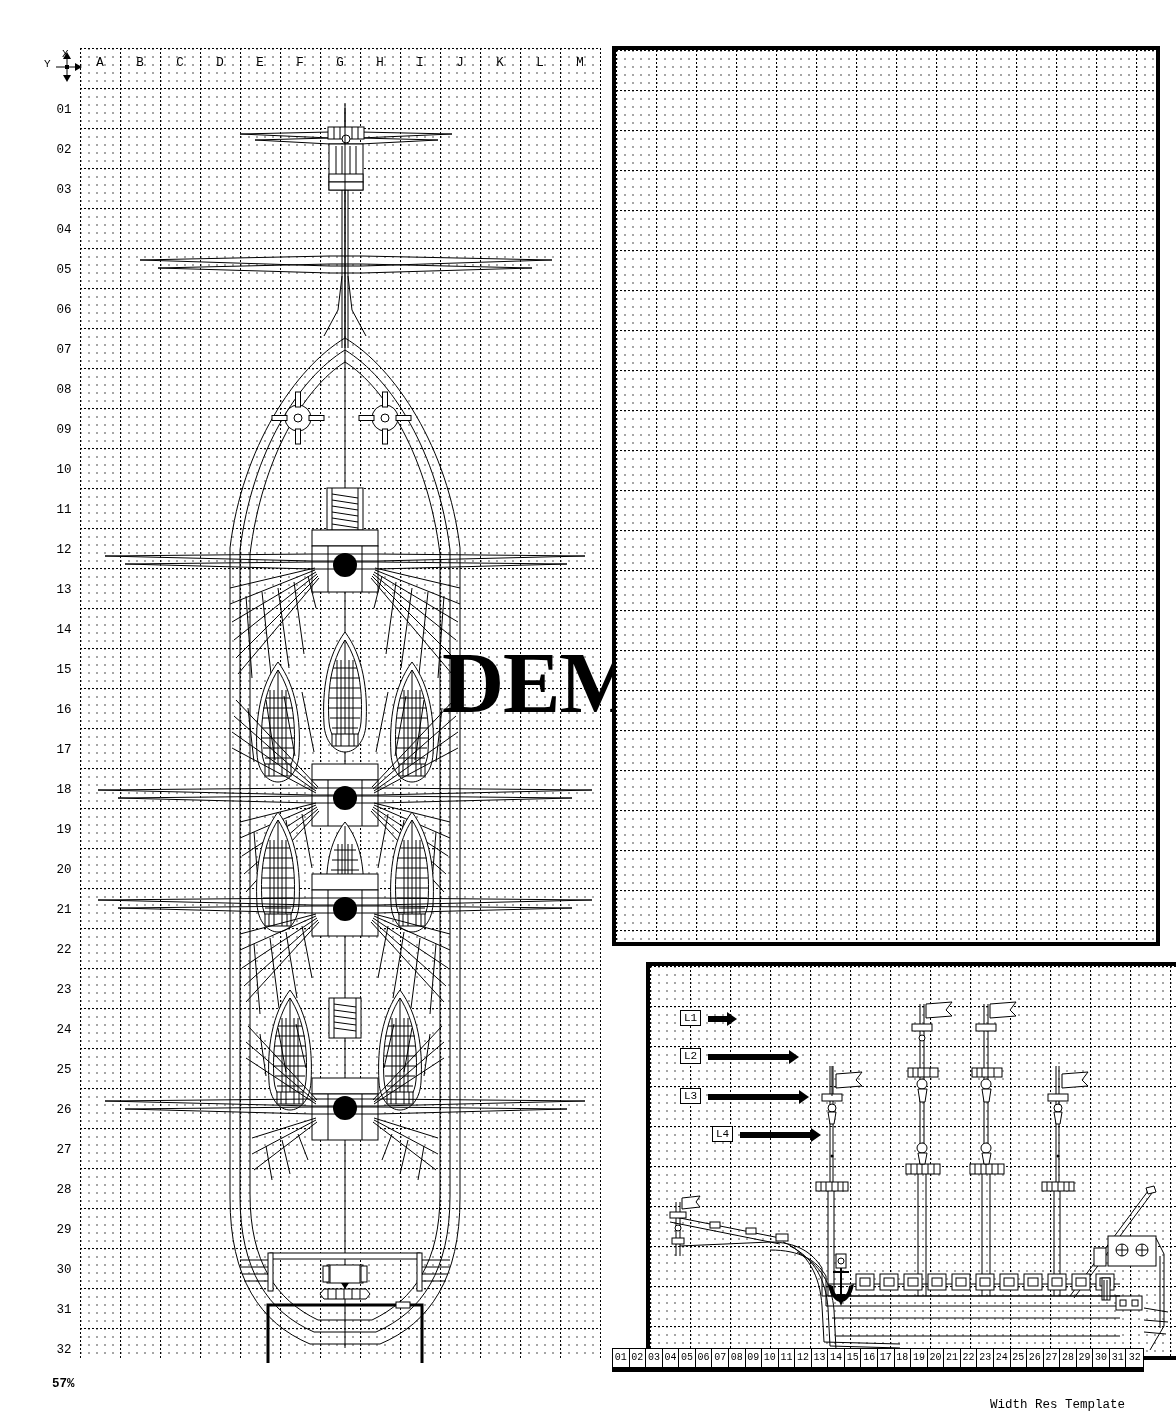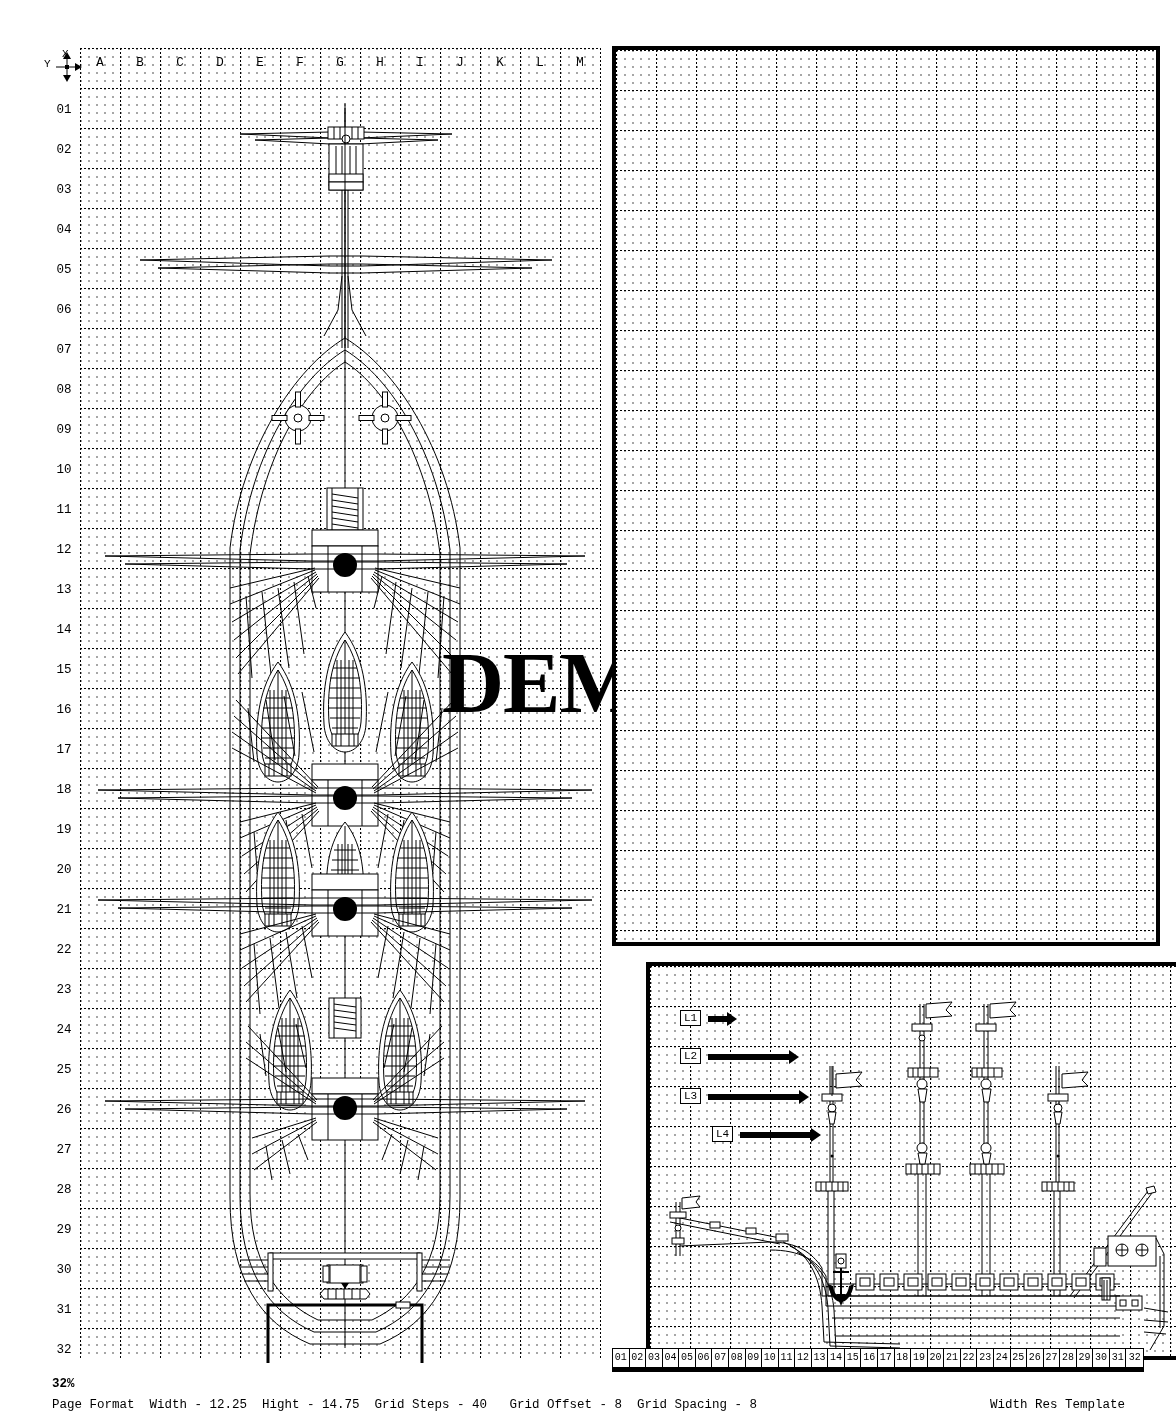--- a/index.html
+++ b/index.html
@@ -1040,17 +1040,16 @@
       <div class="cell">26</div>
       <div class="cell">27</div>
       <div class="cell">28</div>
       <div class="cell">29</div>
       <div class="cell">30</div>
       <div class="cell">31</div>
       <div class="cell">32</div>
     </div>
   <div id="scale-under"></div>
 
-  <div id="zoom-label">32%</div>
-  <div id="status-line">Page Format  Width - 12.25  Hight - 14.75  Grid Steps - 40   Grid Offset - 8  Grid Spacing - 8</div>
+  <div id="zoom-label">57%</div>
   <div id="template-label">Width Res Template</div>
 
 </div>
 
 </body></html>

